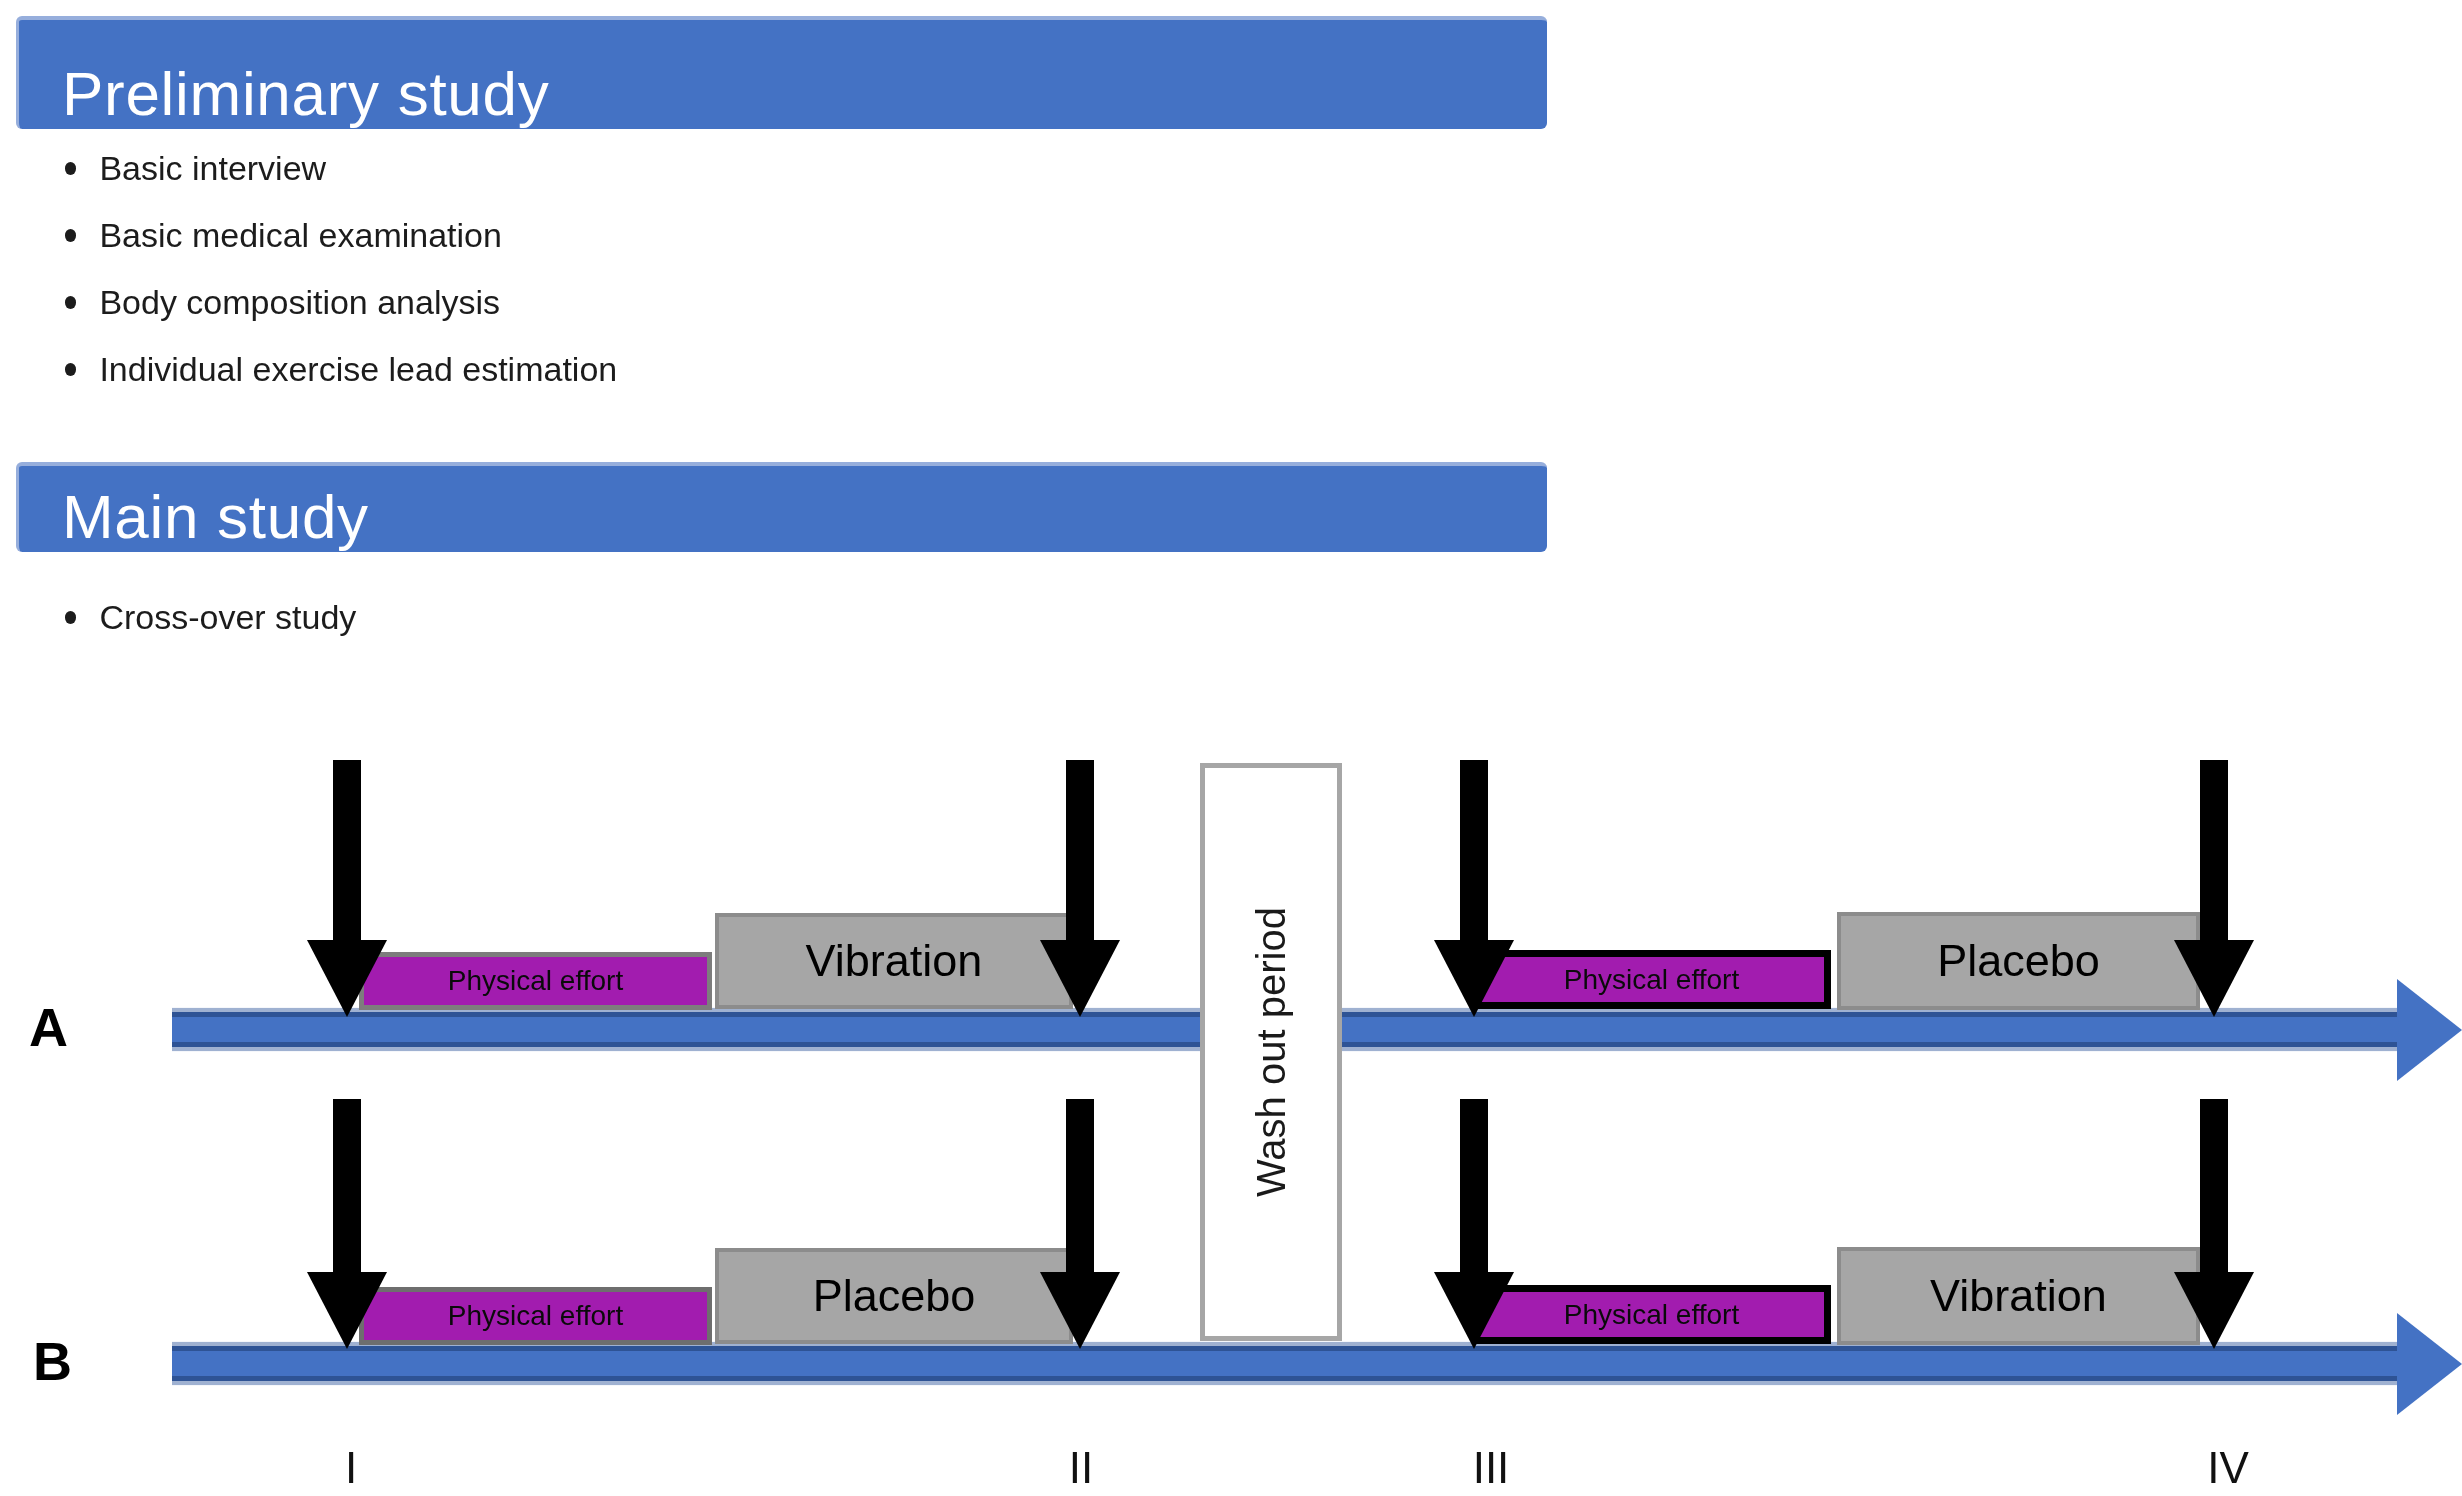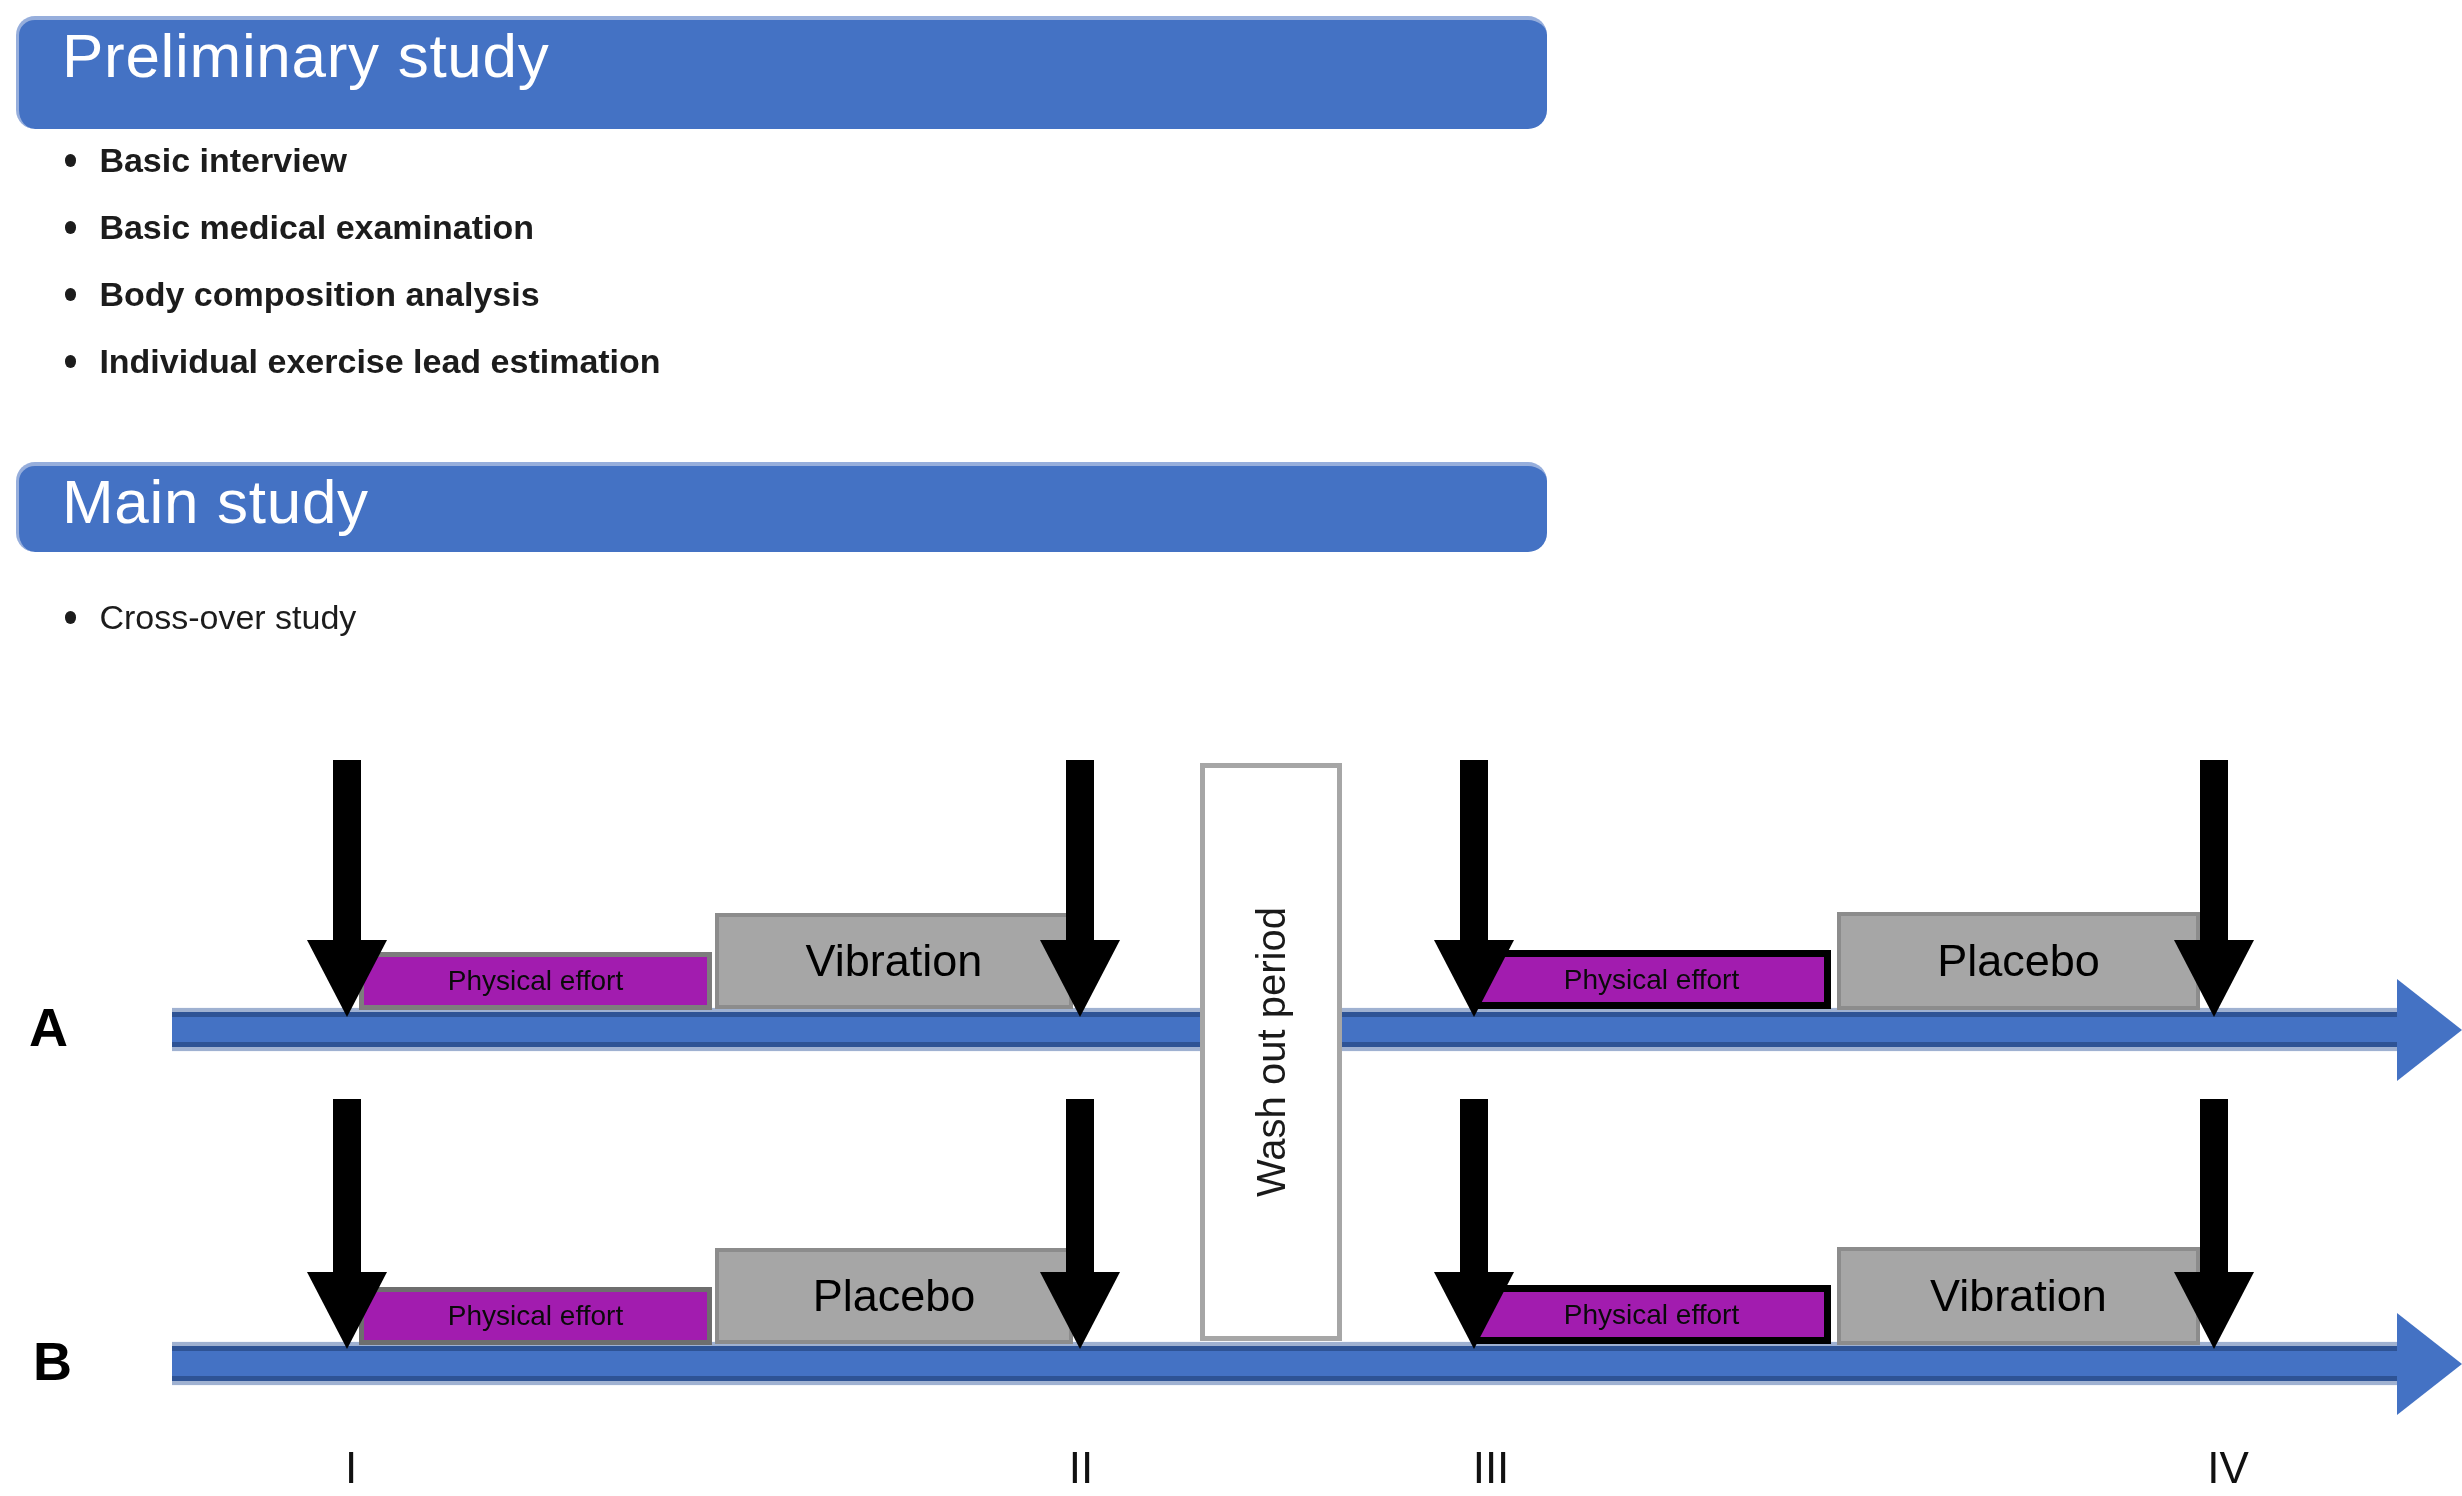--- a/index.html
+++ b/index.html
@@ -16,32 +16,32 @@
     position:relative;width:2462px;height:1496px;background:#ffffff;overflow:hidden;
     font-family:"Liberation Sans",sans-serif;color:#111;
   }
 
   
   .hbar{
     position:absolute;left:16px;width:1531px;height:113px;
     background:var(--accent-blue);
     border-top:4.1px solid var(--header-highlight);
     border-left:3.4px solid var(--header-highlight);
-    border-radius:19px;
+    border-radius:6px;
     box-sizing:border-box;
-    display:flex;align-items:flex-start;
+    display:flex;align-items:flex-end;
     padding-left:43px;
     color:#ffffff;font-size:62px;font-weight:400;letter-spacing:0.7px;
   }
   #hbar1{top:16px;}
   #hbar2{top:462px;height:90px;}
 
   
   .blist{position:absolute;left:65px;}
-  #blist1{top:127px;font-weight:bold;}
+  #blist1{top:135px;}
   #blist2{top:584px;}
   .brow{height:67px;display:flex;align-items:center;}
   .bdot{
     width:11px;height:12.4px;border-radius:50%;background:#1c1c1c;
     margin-right:23.4px;flex:0 0 auto;
   }
   .btext{font-size:34px;color:#1c1c1c;white-space:nowrap;}
 
   
   .tl-bar{

